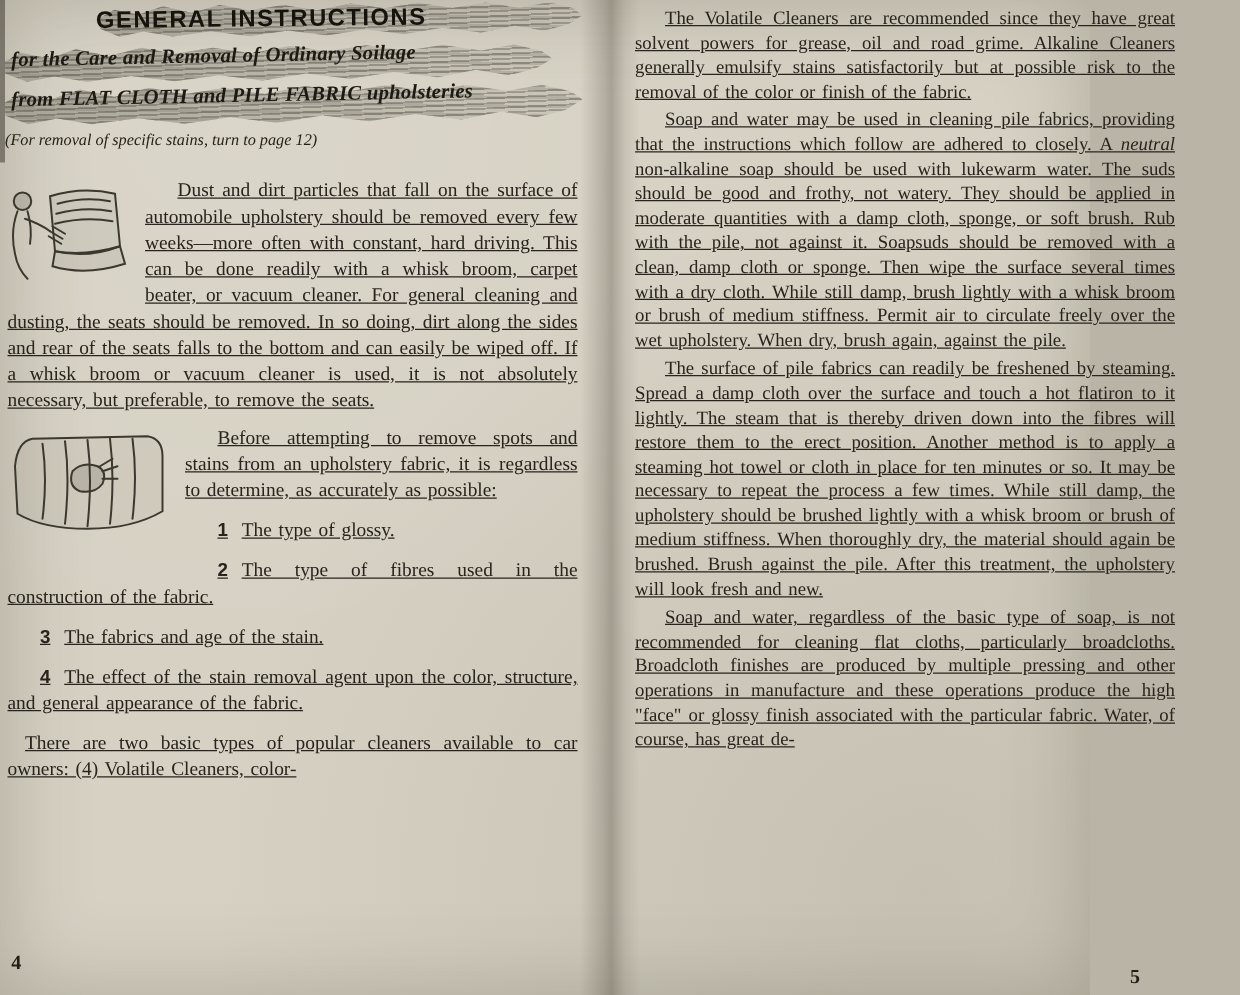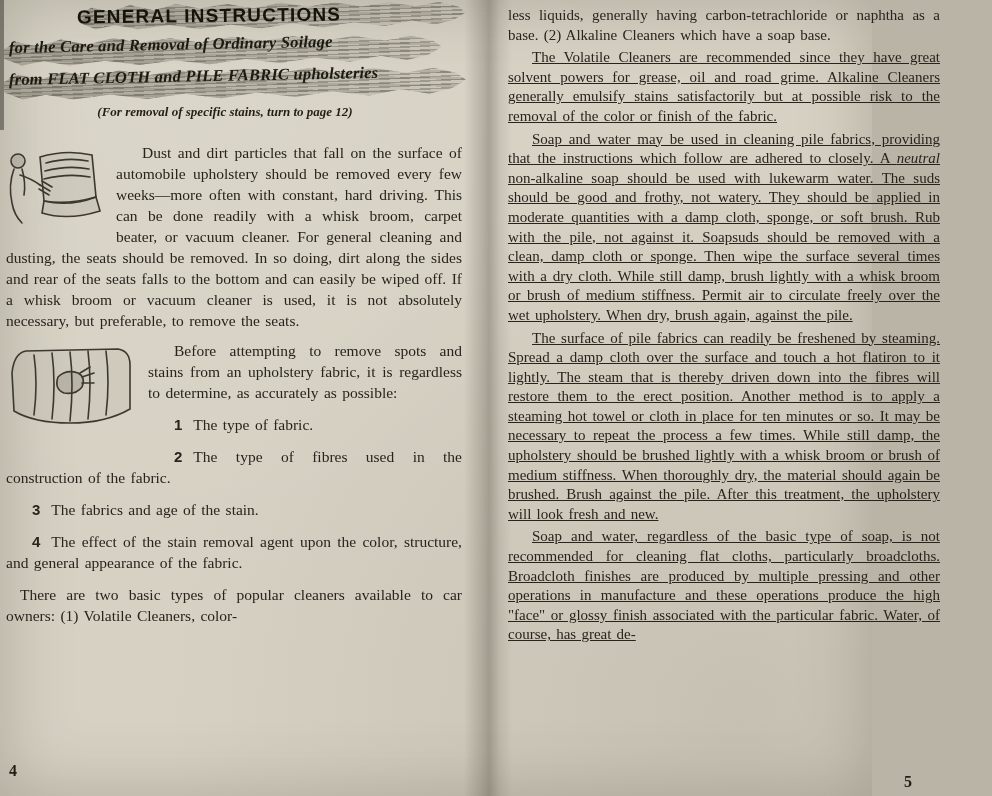--- a/index.html
+++ b/index.html
@@ -45,26 +45,26 @@
     position:absolute; left:40px; top:3px; width:330px; text-align:center;
     font-family:"Liberation Sans","DejaVu Sans",sans-serif; font-weight:bold;
     font-size:19px; letter-spacing:1.2px; color:#16130d; transform:rotate(-.6deg);
   }
   .hdr-sub {
     position:absolute; left:5px; top:2px; white-space:nowrap;
     font-style:italic; font-weight:bold; font-size:16.5px; color:#1d1a13;
     transform:rotate(-1.1deg); transform-origin:left center; letter-spacing:.2px;
   }
   .hdr-note {
-    position:absolute; top:104px; left:0; width:442px; text-align:center;
-    font-style:italic; font-weight:bold; font-size:13px; color:#241f16;
+    position:absolute; top:104px; left:0; width:442px; 
+    font-style:italic; font-weight:normal; font-size:13px; color:#241f16;
   }
 
   
-  .body-left { padding:6px 2px 0 2px; font-size:15.5px; line-height:21px; }
+  .body-left { padding:6px 2px 0 2px; font-size:15.5px; line-height:21px;text-decoration:underline; }
   .para { text-align:justify; word-spacing:1.5px; margin:0 0 9px 0; }
   .ind  { text-indent:26px; }
   .ind2 { text-indent:24px;text-decoration:underline; }
   .small-ind { text-indent:14px; }
   .page-right .para { margin:0 0 3px 0; }
 
   .illus { float:left; margin:3px 12px 4px 0; }
   .illus1 { width:98px; height:86px; }
   .illus2 { width:130px; height:94px; margin-bottom:16px; }
 
@@ -124,32 +124,31 @@
           <path d="M46 10 Q50 40 46 76"></path>
           <path d="M64 9 Q68 40 64 78"></path>
           <path d="M82 8 Q86 40 82 76"></path>
           <path d="M100 8 Q104 38 100 72"></path>
           <path d="M52 34 Q60 26 72 30 Q80 34 76 44 Q70 52 58 50 Q48 46 52 34 Z" fill="rgba(59,56,47,0.15)"></path>
           <path d="M74 30 L84 24 M76 34 L88 30 M76 40 L88 40"></path>
         </g>
       </svg>
       <p class="para ind">Before attempting to remove spots and stains from an upholstery fabric, it is regardless to determine, as accurately as possible:</p>
 
-      <p class="list-item"><span class="num">1</span><span class="li-text">The type of fabric.</span></p>
+      <p class="list-item"><span class="num">1</span><span class="li-text">The type of glossy.</span></p>
       <p class="list-item"><span class="num">2</span><span class="li-text">The type of fibres used in the construction of the fabric.</span></p>
       <p class="list-item"><span class="num">3</span><span class="li-text">The fabrics and age of the stain.</span></p>
       <p class="list-item"><span class="num">4</span><span class="li-text">The effect of the stain removal agent upon the color, structure, and general appearance of the fabric.</span></p>
 
-      <p class="para small-ind">There are two basic types of popular cleaners available to car owners: (1) Volatile Cleaners, color-</p>
+      <p class="para small-ind">There are two basic types of popular cleaners available to car owners: (4) Volatile Cleaners, color-</p>
     </div>
 
     <div class="pagenum pn-left">4</div>
   </section>
 
   <section class="page page-right">
-    <p class="para">less liquids, generally having carbon-tetrachloride or naphtha as a base. (2) Alkaline Cleaners which have a soap base.</p>
     <p class="para ind2">The Volatile Cleaners are recommended since they have great solvent powers for grease, oil and road grime. Alkaline Cleaners generally emulsify stains satisfactorily but at possible risk to the removal of the color or finish of the fabric.</p>
     <p class="para ind2"><span>Soap and water may be used in cleaning pile fabrics, providing that the instructions which follow are adhered to closely. A </span><em>neutral</em><span> non-alkaline soap should be used with lukewarm water. The suds should be good and frothy, not watery. They should be applied in moderate quantities with a damp cloth, sponge, or soft brush. Rub with the pile, not against it. Soapsuds should be removed with a clean, damp cloth or sponge. Then wipe the surface several times with a dry cloth. While still damp, brush lightly with a whisk broom or brush of medium stiffness. Permit air to circulate freely over the wet upholstery. When dry, brush again, against the pile.</span></p>
     <p class="para ind2">The surface of pile fabrics can readily be freshened by steaming. Spread a damp cloth over the surface and touch a hot flatiron to it lightly. The steam that is thereby driven down into the fibres will restore them to the erect position. Another method is to apply a steaming hot towel or cloth in place for ten minutes or so. It may be necessary to repeat the process a few times. While still damp, the upholstery should be brushed lightly with a whisk broom or brush of medium stiffness. When thoroughly dry, the material should again be brushed. Brush against the pile. After this treatment, the upholstery will look fresh and new.</p>
     <p class="para ind2">Soap and water, regardless of the basic type of soap, is not recommended for cleaning flat cloths, particularly broadcloths. Broadcloth finishes are produced by multiple pressing and other operations in manufacture and these operations produce the high "face" or glossy finish associated with the particular fabric. Water, of course, has great de-</p>
     <div class="pagenum pn-right">5</div>
   </section>
 </div>
 
 </body></html>

